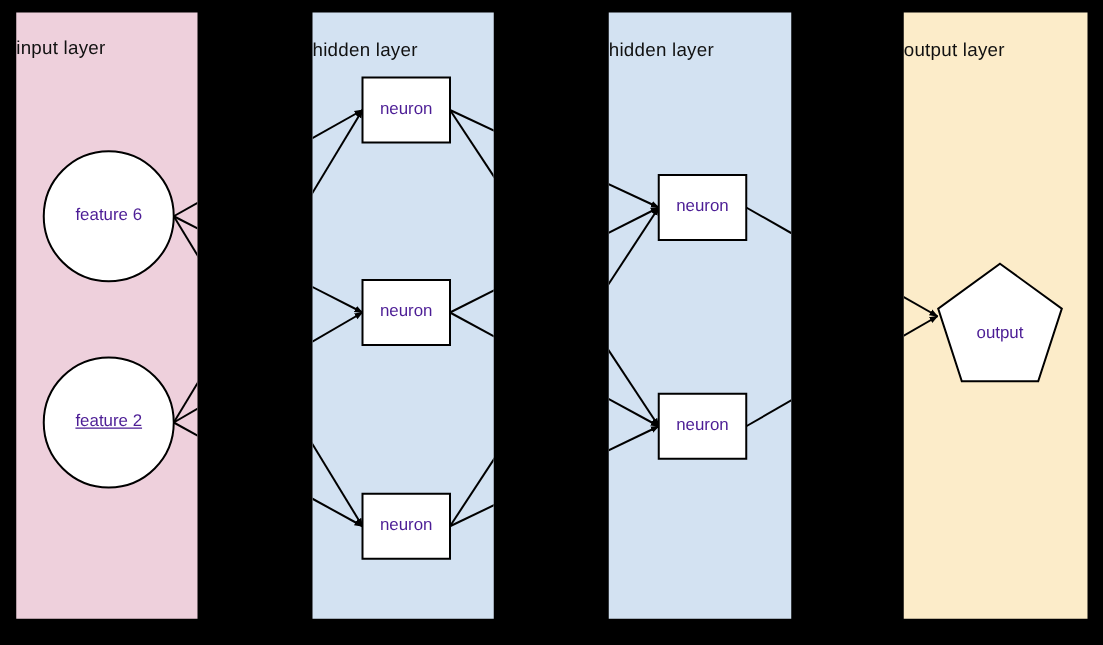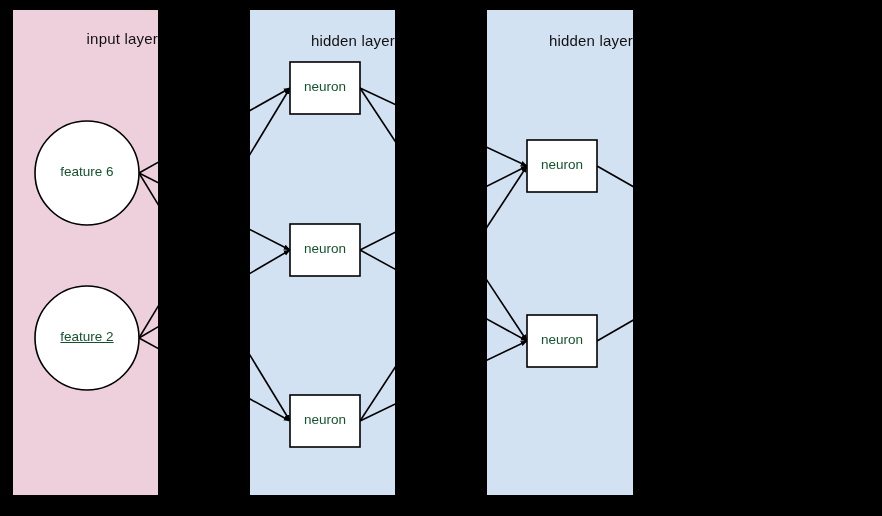--- a/index.html
+++ b/index.html
@@ -16,35 +16,35 @@
     font-family: "Liberation Sans", sans-serif;
   }
   .layer {
     position: absolute;
     overflow: hidden;
   }
   .layer-title {
     position: absolute;
     left: 0;
     right: 0;
-    text-align: right;
+    text-align: left;
     font-size: 15px;
     color: #111111;
     letter-spacing: 0.2px;
   }
   .layer-svg {
     position: absolute;
     left: 0;
     top: 0;
   }
   .node-label {
     position: absolute;
     text-align: center;
     font-size: 13.5px;
-    color: #14532d;
+    color: #4c1d95;
     pointer-events: none;
     white-space: nowrap;
   }
 </style>
 </head>
 <body>
 
 <div id="canvas" style="width: 882px; height: 516px; background: rgb(0, 0, 0);">
     <div class="layer" style="left: 13px; top: 10px; width: 145px; height: 485px; background: rgb(238, 208, 220);">
       <svg class="layer-svg" width="145" height="485">
@@ -115,13 +115,29 @@
           <line x1="597" y1="166" x2="750" y2="253" stroke="#000000" stroke-width="1.6"></line>
           <line x1="597" y1="341" x2="750" y2="253" stroke="#000000" stroke-width="1.6"></line>
           <rect x="527" y="140" width="70" height="52" fill="#ffffff" stroke="#000000" stroke-width="1.6"></rect>
           <rect x="527" y="315" width="70" height="52" fill="#ffffff" stroke="#000000" stroke-width="1.6"></rect>
         </g>
       </svg>
       <div class="layer-title" style="top: 22px;">hidden layer</div>
       <div class="node-label" style="left: 15px; top: 147px; width: 120px;">neuron</div>
       <div class="node-label" style="left: 15px; top: 322px; width: 120px;">neuron</div>
     </div>
+    <div class="layer" style="left: 723px; top: 10px; width: 147px; height: 485px; background: rgb(252, 236, 201);">
+      <svg class="layer-svg" width="147" height="485">
+        <defs>
+          <marker id="arrow-output" viewBox="0 0 10 10" refX="9" refY="5" markerWidth="7" markerHeight="7" orient="auto-start-reverse" markerUnits="userSpaceOnUse">
+            <path d="M 0 1.2 L 10 5 L 0 8.8 z" fill="#000000"></path>
+          </marker>
+        </defs>
+        <g transform="translate(-723,-10)">
+          <line x1="597" y1="166" x2="750" y2="253" stroke="#000000" stroke-width="1.6" marker-end="url(#arrow-output)"></line>
+          <line x1="597" y1="341" x2="750" y2="253" stroke="#000000" stroke-width="1.6" marker-end="url(#arrow-output)"></line>
+          <polygon points="800.00,211.00 849.45,246.93 830.56,305.07 769.44,305.07 750.55,246.93" fill="#ffffff" stroke="#000000" stroke-width="1.6"></polygon>
+        </g>
+      </svg>
+      <div class="layer-title" style="top: 22px;">output layer</div>
+      <div class="node-label" style="left: 17px; top: 248px; width: 120px;">output</div>
+    </div>
   </div>
 
 </body></html>

